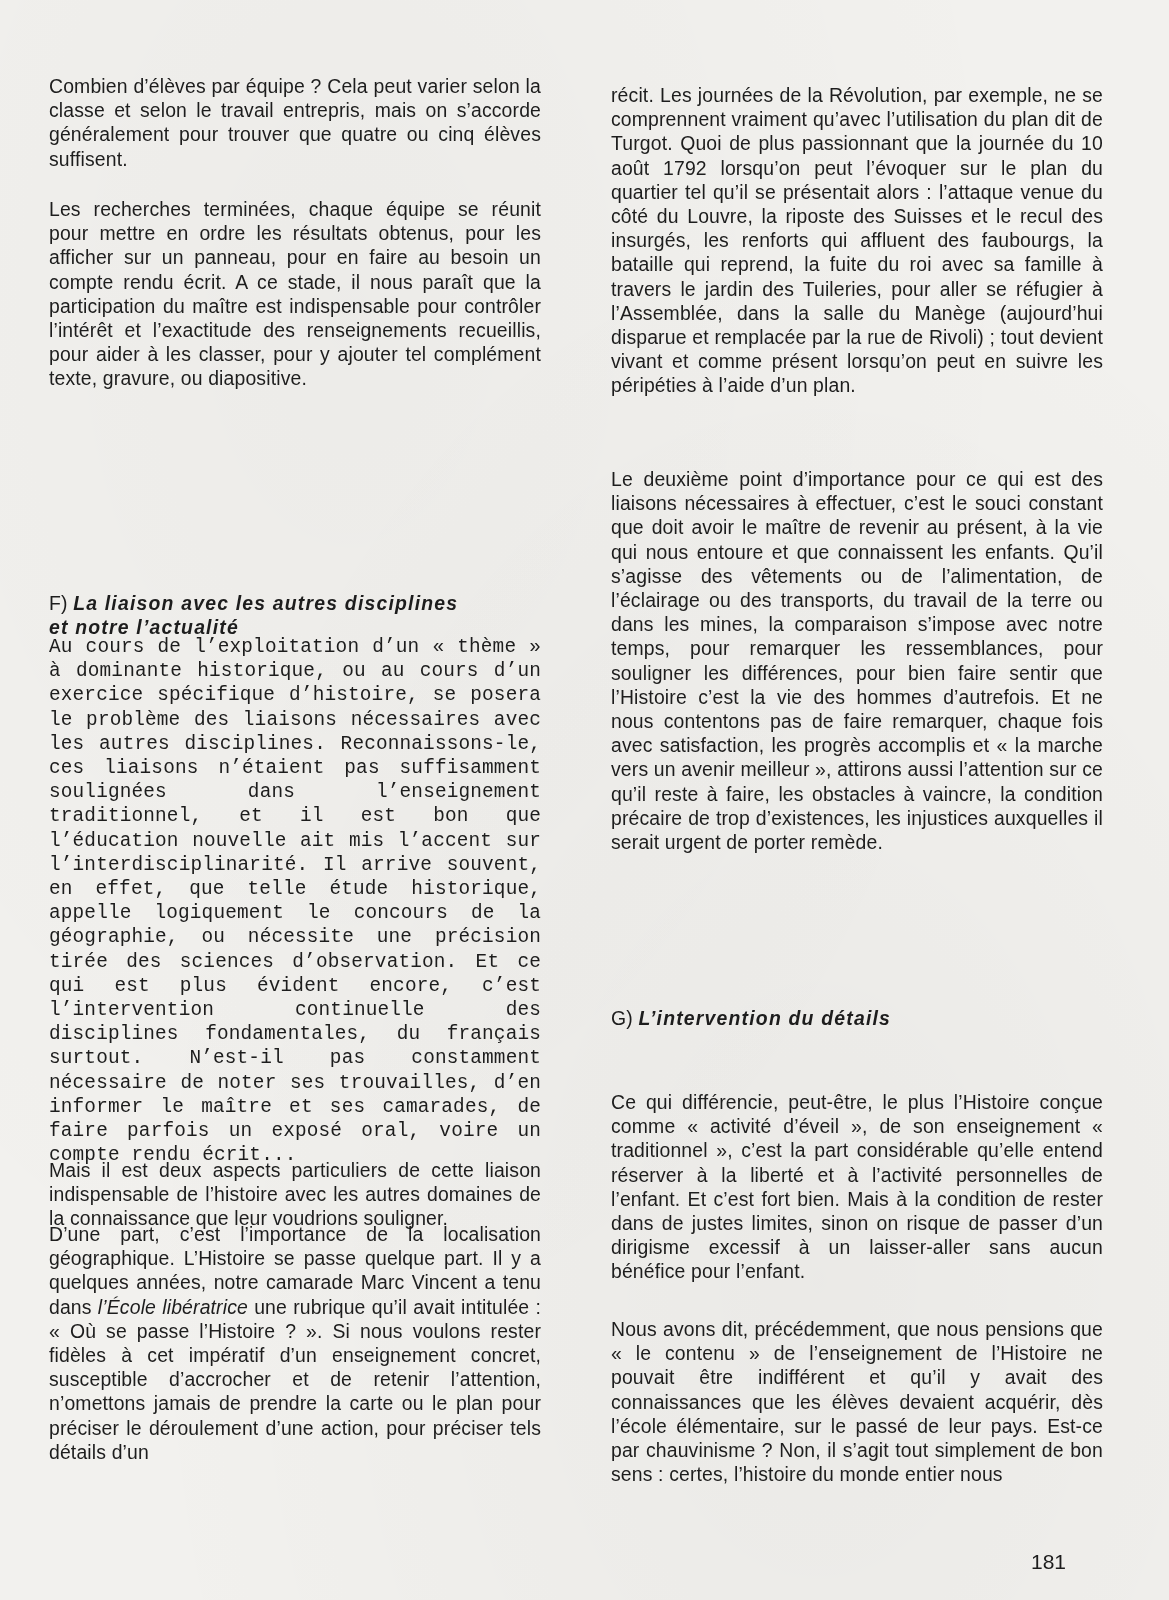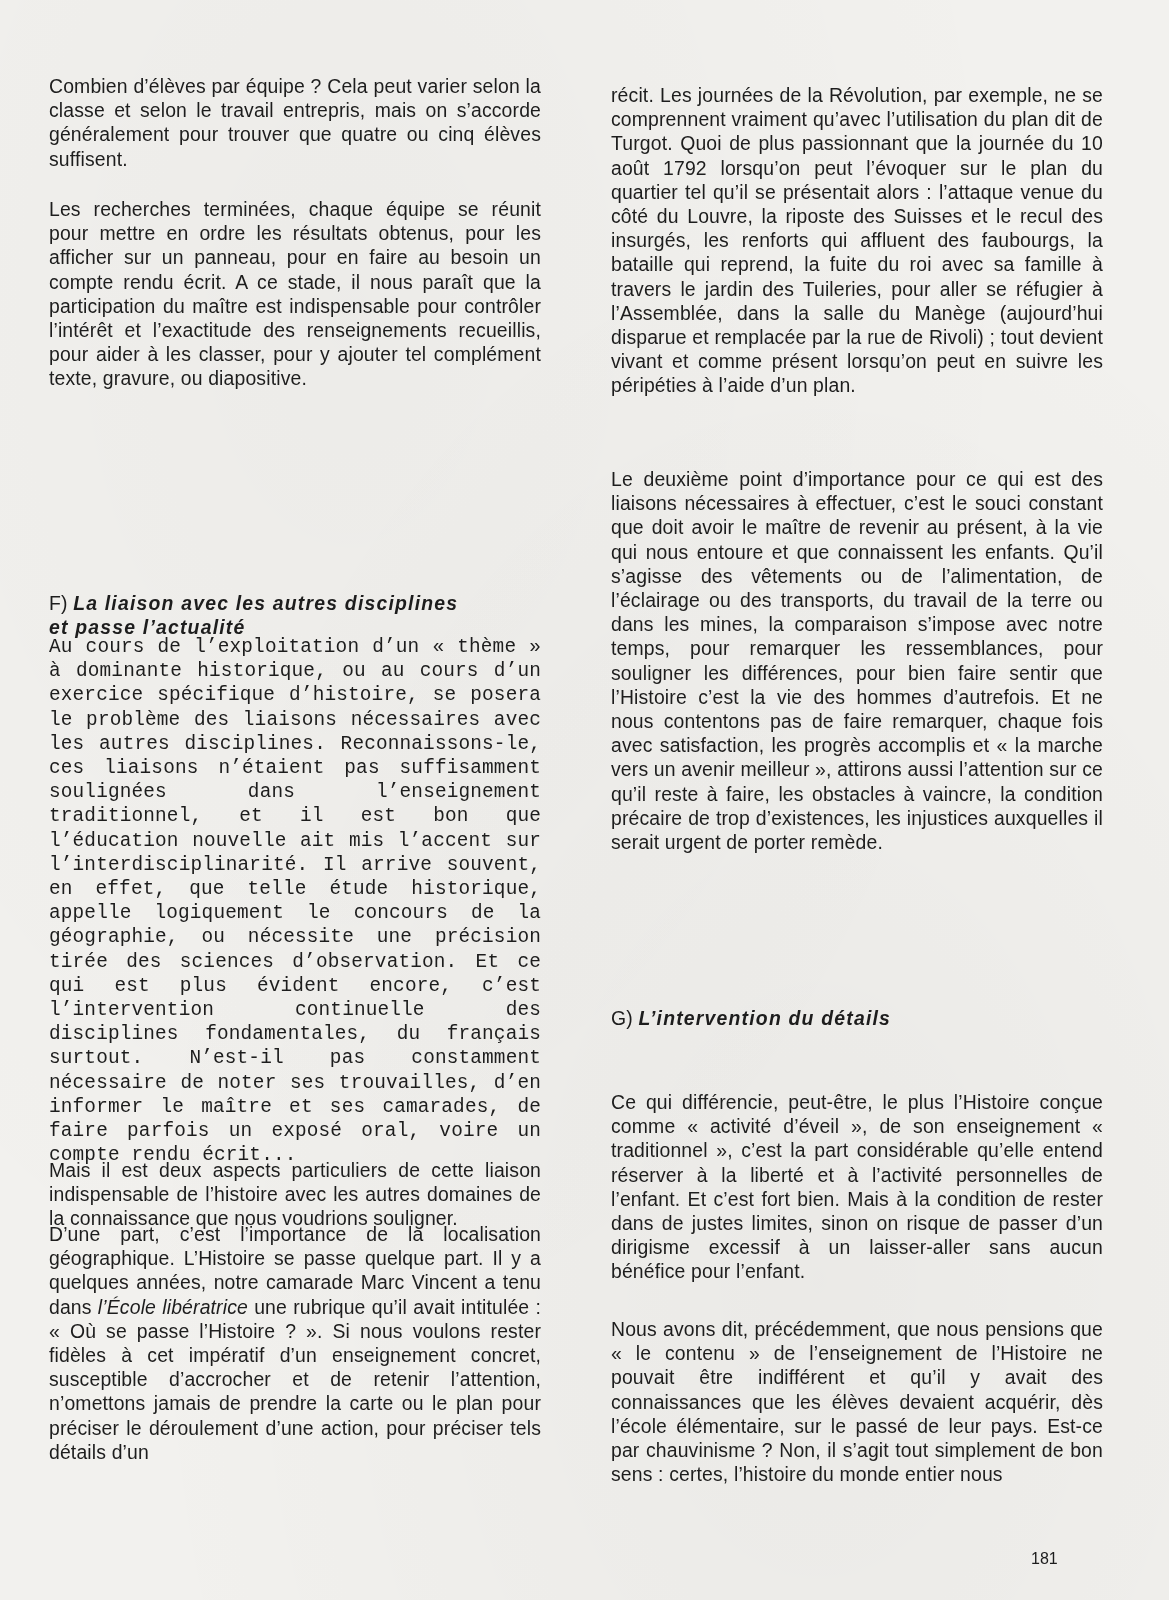--- a/index.html
+++ b/index.html
@@ -37,21 +37,21 @@
       font-weight: bold;
       text-align: left;
     }
     .heading .prefix { font-weight: normal; font-style: normal; }
     .heading .title { font-style: italic; letter-spacing: 1.2px; }
     .italic { font-style: italic; }
     .page-number {
       position: absolute;
       left: 1031px;
       top: 1550px;
-      font-size: 16px;
+      font-size: 21px;
       color: #1d1d1d;
     }
   </style>
 </head>
 <body>
 
 <div class="page">
 
   <div class="column col-left">
     <div class="block" style="top:0px;">
@@ -60,29 +60,29 @@
 
     <div class="block" style="top:123px;">
       <p>Les recherches terminées, chaque équipe se réunit pour mettre en ordre les résultats obtenus, pour les afficher sur un panneau, pour en faire au besoin un compte rendu écrit. A ce stade, il nous paraît que la participation du maître est indispensable pour contrôler l’intérêt et l’exactitude des renseignements recueillis, pour aider à les classer, pour y ajouter tel complément texte, gravure, ou diapositive.</p>
     </div>
 
     <div class="block heading" style="top:477px;margin-top:40px;">
       <div>
         <span class="prefix">F)</span>
         <span class="title">La liaison avec les autres disciplines</span>
       </div>
-      <div class="title">et passe l’actualité</div>
+      <div class="title">et notre l’actualité</div>
     </div>
 
     <div class="block" style="top:561px;font-family:Liberation Mono, monospace;">
       <p>Au cours de l’exploitation d’un « thème » à dominante historique, ou au cours d’un exercice spécifique d’histoire, se posera le problème des liaisons nécessaires avec les autres disciplines. Reconnaissons-le, ces liaisons n’étaient pas suffisamment soulignées dans l’enseignement traditionnel, et il est bon que l’éducation nouvelle ait mis l’accent sur l’interdisciplinarité. Il arrive souvent, en effet, que telle étude historique, appelle logiquement le concours de la géographie, ou nécessite une précision tirée des sciences d’observation. Et ce qui est plus évident encore, c’est l’intervention continuelle des disciplines fondamentales, du français surtout. N’est-il pas constamment nécessaire de noter ses trouvailles, d’en informer le maître et ses camarades, de faire parfois un exposé oral, voire un compte rendu écrit...</p>
     </div>
 
     <div class="block" style="top:1084px;">
-      <p>Mais il est deux aspects particuliers de cette liaison indispensable de l’histoire avec les autres domaines de la connaissance que nous voudrions souligner.</p>
+      <p>Mais il est deux aspects particuliers de cette liaison indispensable de l’histoire avec les autres domaines de la connaissance que leur voudrions souligner.</p>
     </div>
 
     <div class="block" style="top:1148px;">
       <p><span>D’une part, c’est l’importance de la localisation géographique. L’Histoire se passe quelque part. Il y a quelques années, notre camarade Marc Vincent a tenu dans </span><span class="italic">l’École libératrice</span><span> une rubrique qu’il avait intitulée : « Où se passe l’Histoire ? ». Si nous voulons rester fidèles à cet impératif d’un enseignement concret, susceptible d’accrocher et de retenir l’attention, n’omettons jamais de prendre la carte ou le plan pour préciser le déroulement d’une action, pour préciser tels détails d’un</span></p>
     </div>
   </div>
 
   <div class="column col-right">
     <div class="block" style="top:9px;">
       <p>récit. Les journées de la Révolution, par exemple, ne se comprennent vraiment qu’avec l’utilisation du plan dit de Turgot. Quoi de plus passionnant que la journée du 10 août 1792 lorsqu’on peut l’évoquer sur le plan du quartier tel qu’il se présentait alors : l’attaque venue du côté du Louvre, la riposte des Suisses et le recul des insurgés, les renforts qui affluent des faubourgs, la bataille qui reprend, la fuite du roi avec sa famille à travers le jardin des Tuileries, pour aller se réfugier à l’Assemblée, dans la salle du Manège (aujourd’hui disparue et remplacée par la rue de Rivoli) ; tout devient vivant et comme présent lorsqu’on peut en suivre les péripéties à l’aide d’un plan.</p>

